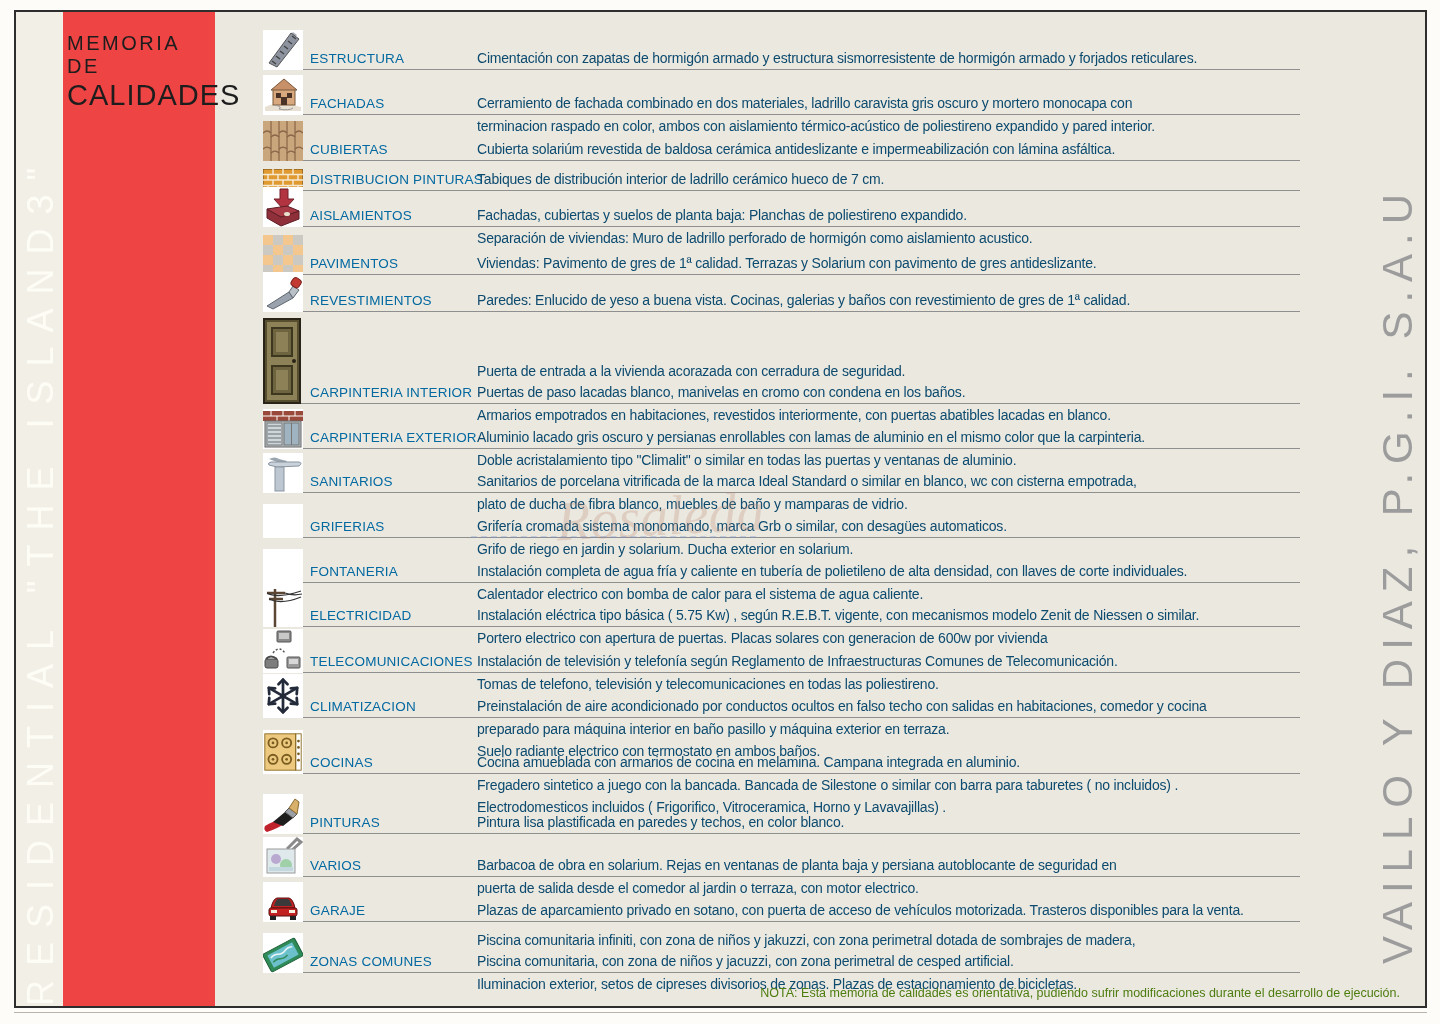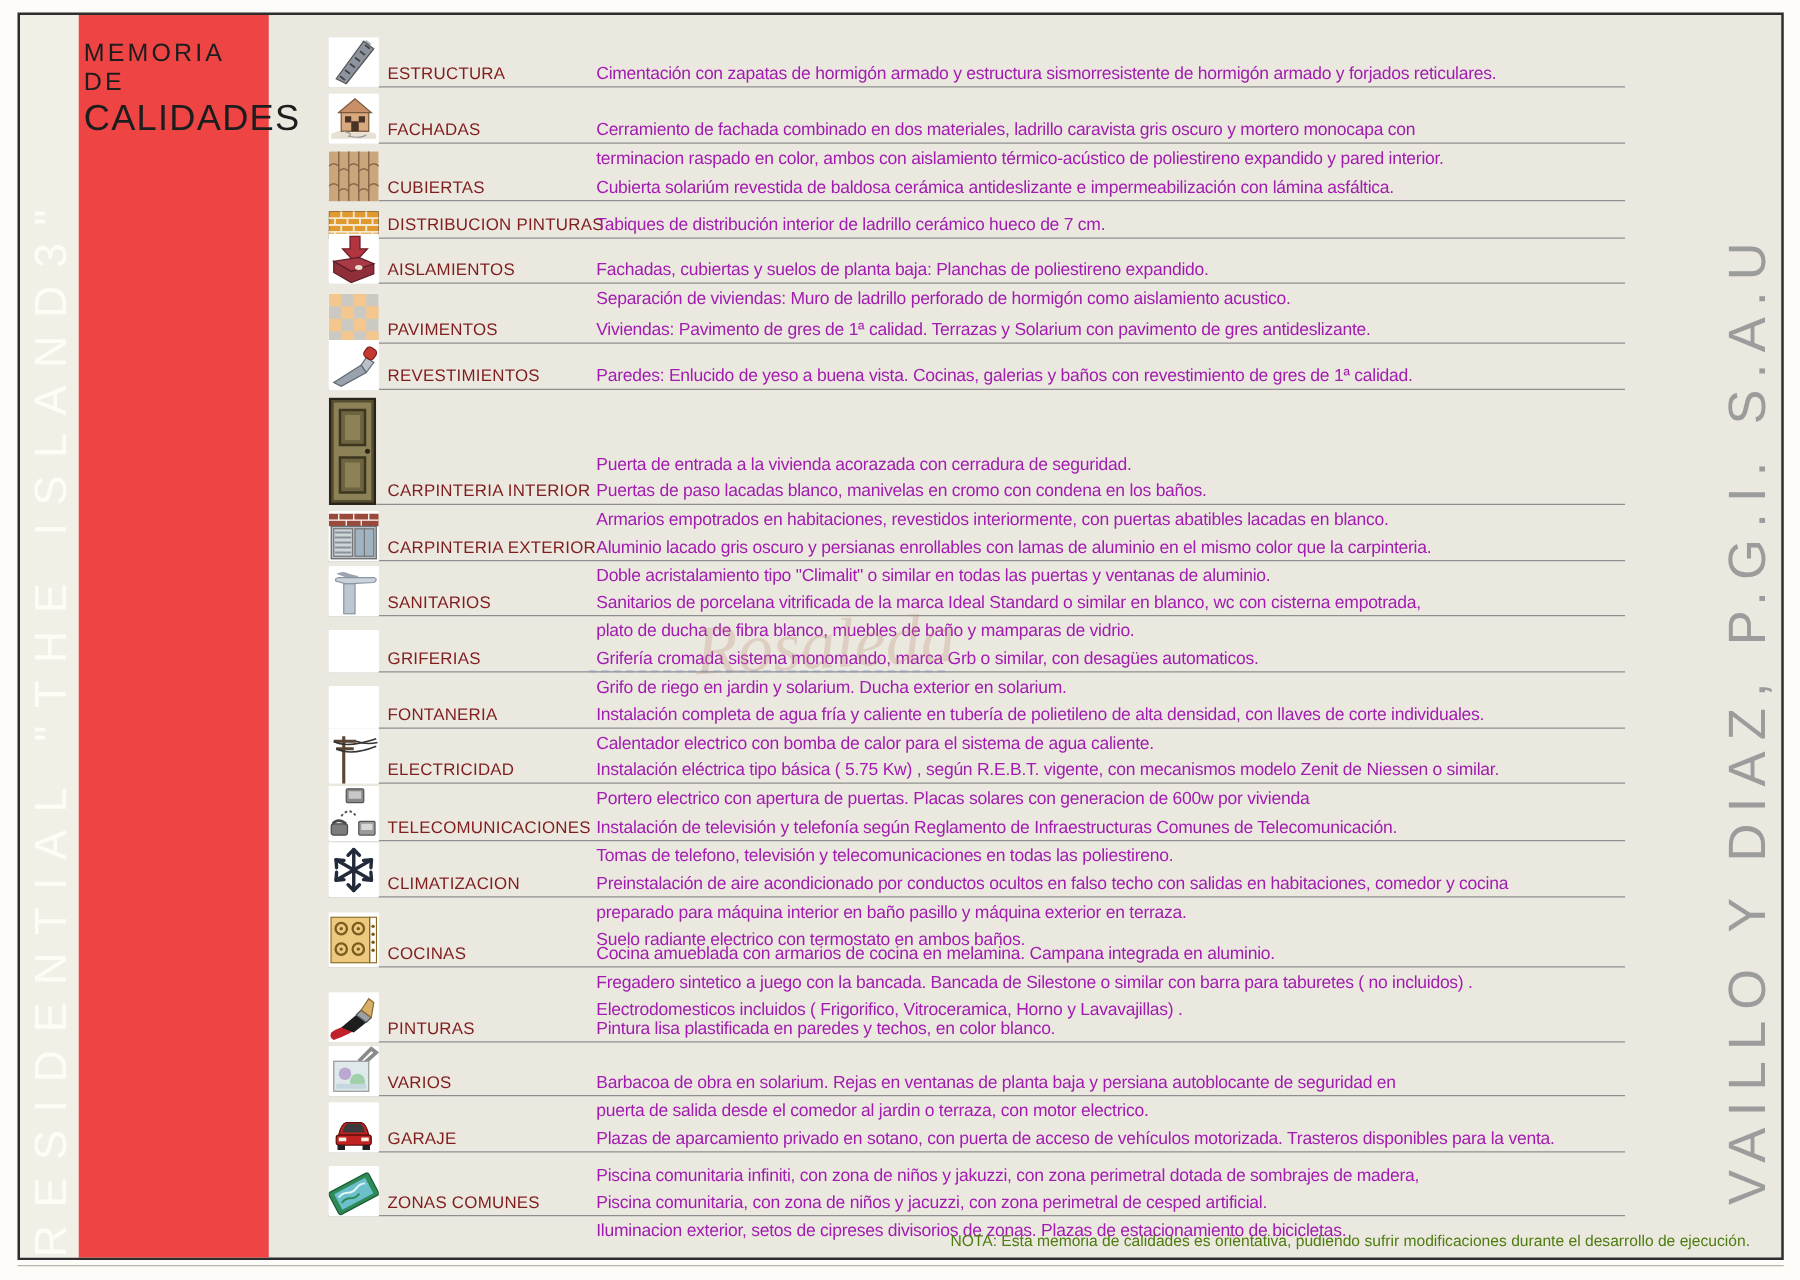--- a/index.html
+++ b/index.html
@@ -28,23 +28,23 @@
   .vtitle-right { position:absolute; left:1358px; top:952px; width:920px;
                   transform:rotate(-90deg); transform-origin:left top;
                   font-size:42px; letter-spacing:9px; color:#9c9c9c; white-space:nowrap; }
 
   
   .rows { position:absolute; left:199px; top:0; width:1085px; height:100%; }
   .section { position:absolute; left:0; width:100%; }
   .line { margin-left:48px; display:flex; align-items:flex-end; height:22px; }
   .line.with-rule { border-bottom:1px solid #8f8f8f; }
   .lbl { width:214px; flex:0 0 214px; padding-left:47px; padding-bottom:3px;
-         font-size:13.5px; letter-spacing:.2px; color:#7f1d1d; white-space:nowrap; }
+         font-size:13.5px; letter-spacing:.2px; color:#0369a1; white-space:nowrap; }
   .desc { flex:1; padding-bottom:3px; font-size:14px; letter-spacing:-0.2px;
-          color:#a21caf; white-space:nowrap; }
+          color:#0c4a6e; white-space:nowrap; }
   .icon { position:absolute; left:48px; width:40px; background:#fff; }
   .icon svg { display:block; width:100%; height:100%; }
 
   .sec-0{top:36px}.sec-1{top:81px}.sec-2{top:127px}.sec-3{top:157px}
   .sec-4{top:193px}.sec-5{top:241px}.sec-6{top:278px}.sec-7{top:348px}
   .sec-8{top:415px}.sec-9{top:459px}.sec-10{top:504px}.sec-11{top:549px}
   .sec-12{top:593px}.sec-13{top:639px}.sec-14{top:684px}.sec-15{top:740px}
   .sec-16{top:800px}.sec-17{top:843px}.sec-18{top:888px}.sec-19{top:917px}
 
   .note { position:absolute; right:25px; top:974px; font-size:12.5px; color:#4d7c0f; }

